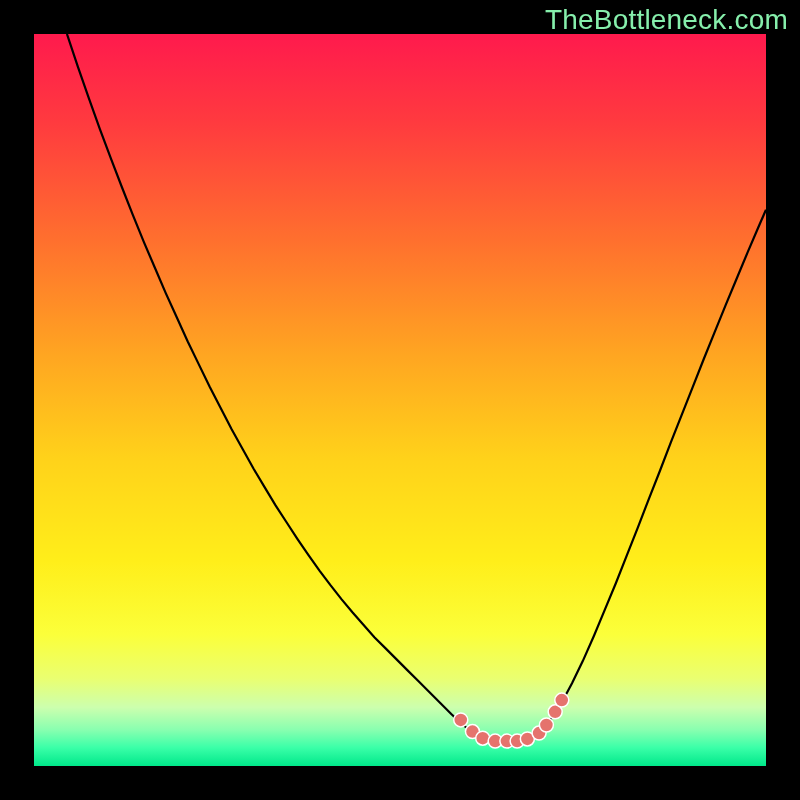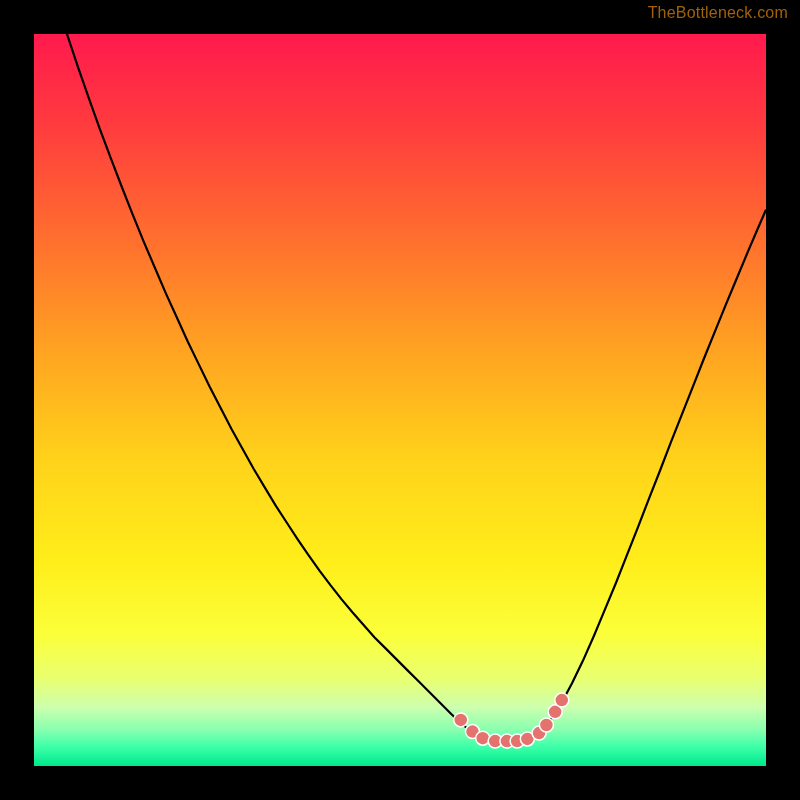--- a/index.html
+++ b/index.html
@@ -14,22 +14,22 @@
   .frame {
     position: relative;
     width: 800px;
     height: 800px;
     background: #000;
   }
   .watermark {
     position: absolute;
     top: 4px;
     right: 12px;
-    color: #a16207;
-    font-size: 16px;
+    color: #86efac;
+    font-size: 28px;
     font-weight: 500;
     letter-spacing: 0.2px;
     z-index: 10;
     user-select: none;
   }
   .plot-area {
     position: absolute;
     left: 34px;
     top: 34px;
     width: 732px;

